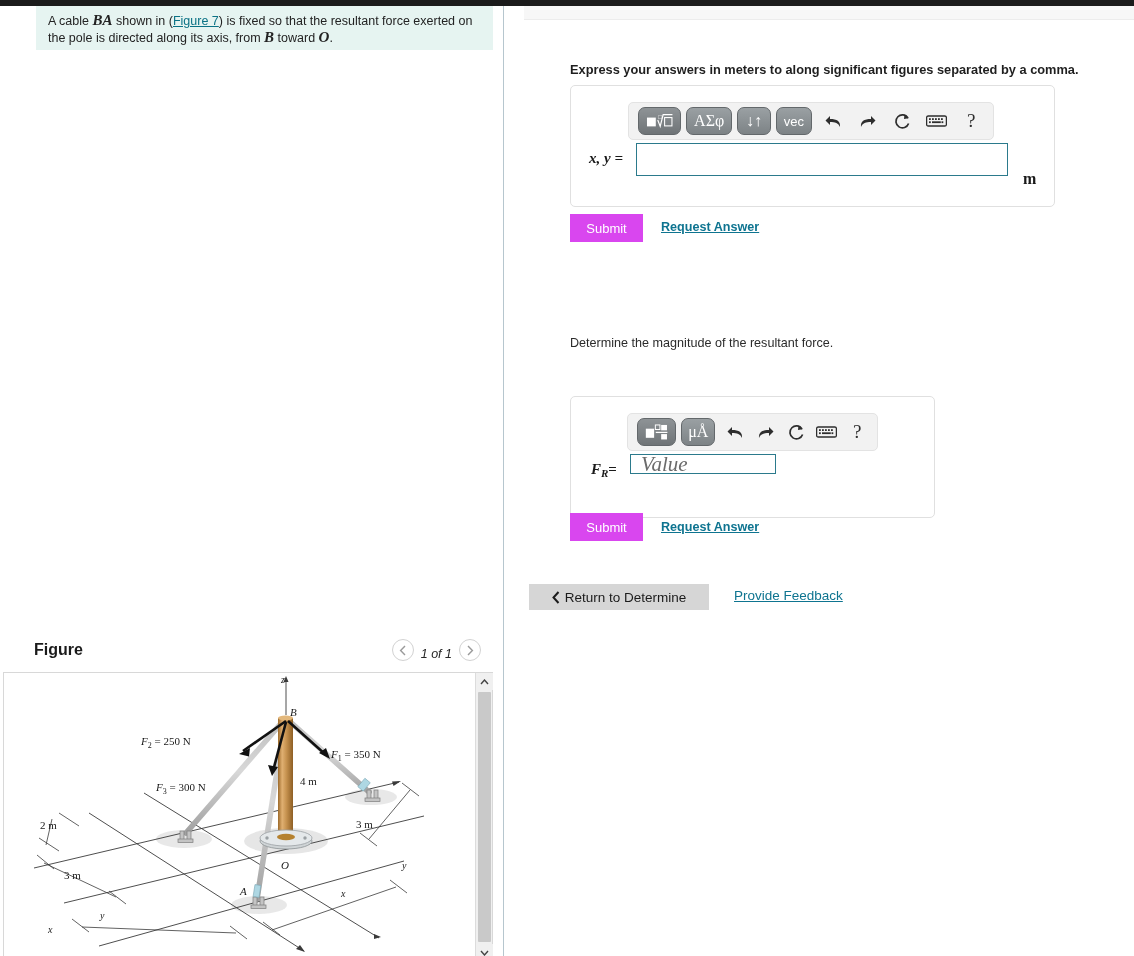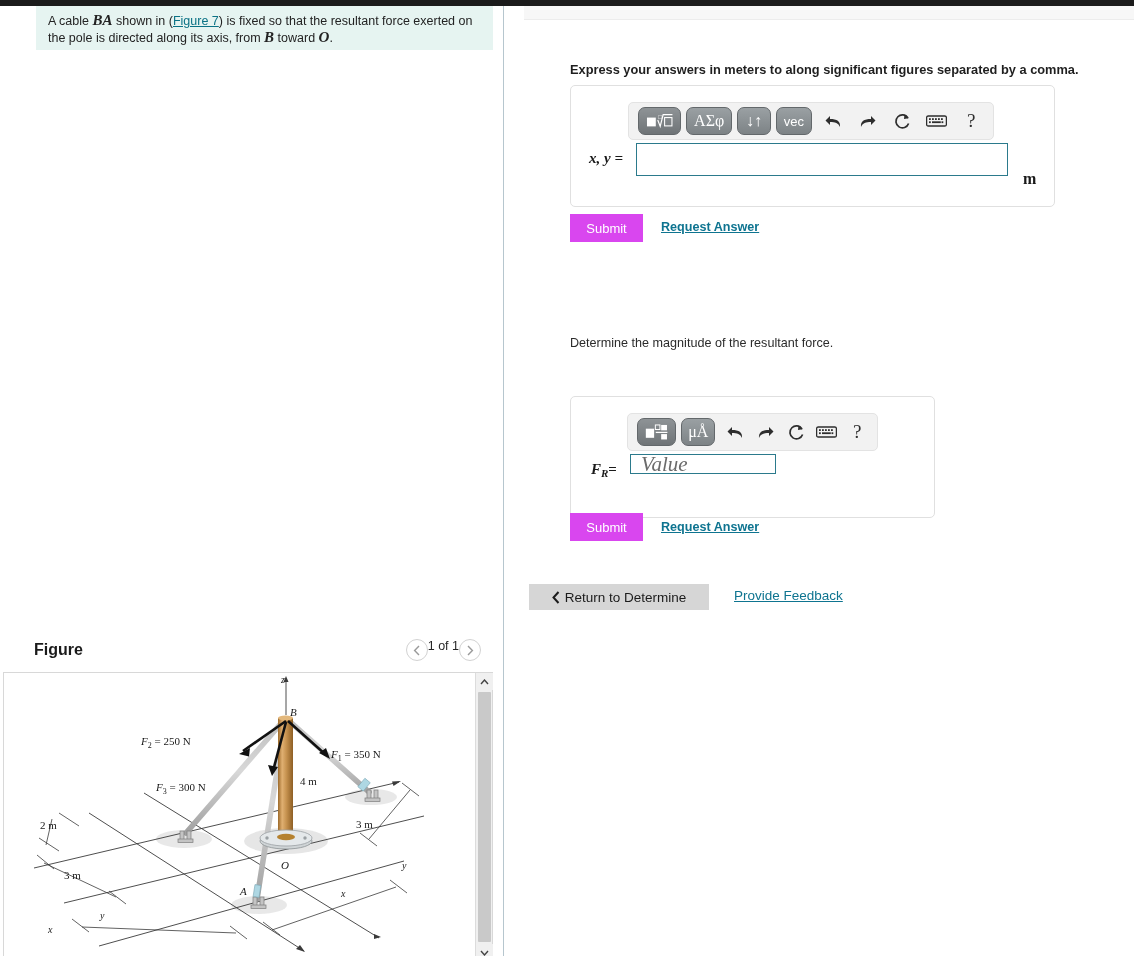--- a/index.html
+++ b/index.html
@@ -36,21 +36,21 @@
   .problem-box .serb { font-family: "Liberation Serif", serif; font-size: 15px; font-weight: bold; font-style: italic; }
   .fig-link { color: #0b7285; text-decoration: underline; cursor: pointer; }
 
   .figure-header {
     position: absolute; left: 34px; top: 630px; width: 450px; height: 36px;
   }
   .figure-title {
     position: absolute; left: 0; top: 5px;
     font-size: 16px; font-weight: bold; color: #1a1a1a;
   }
-  .pager { position: absolute; right: 3px; top: 3px; display: flex; align-items: flex-start; gap: 0; }
+  .pager { position: absolute; right: 3px; top: 3px; display: flex; align-items: flex-end; gap: 7px; font-style: italic; }
   .pager-btn {
     width: 22px; height: 22px; border-radius: 50%;
     border: 1px solid #d2d2d2; background: #fff;
     display: flex; align-items: center; justify-content: center;
     color: #9a9a9a; font-size: 12px; cursor: pointer;
   }
   .pager-label { font-size: 12.5px; color: #262626; }
 
   .figure-panel {
     position: absolute; left: 3px; top: 666px; width: 490px; height: 290px;

